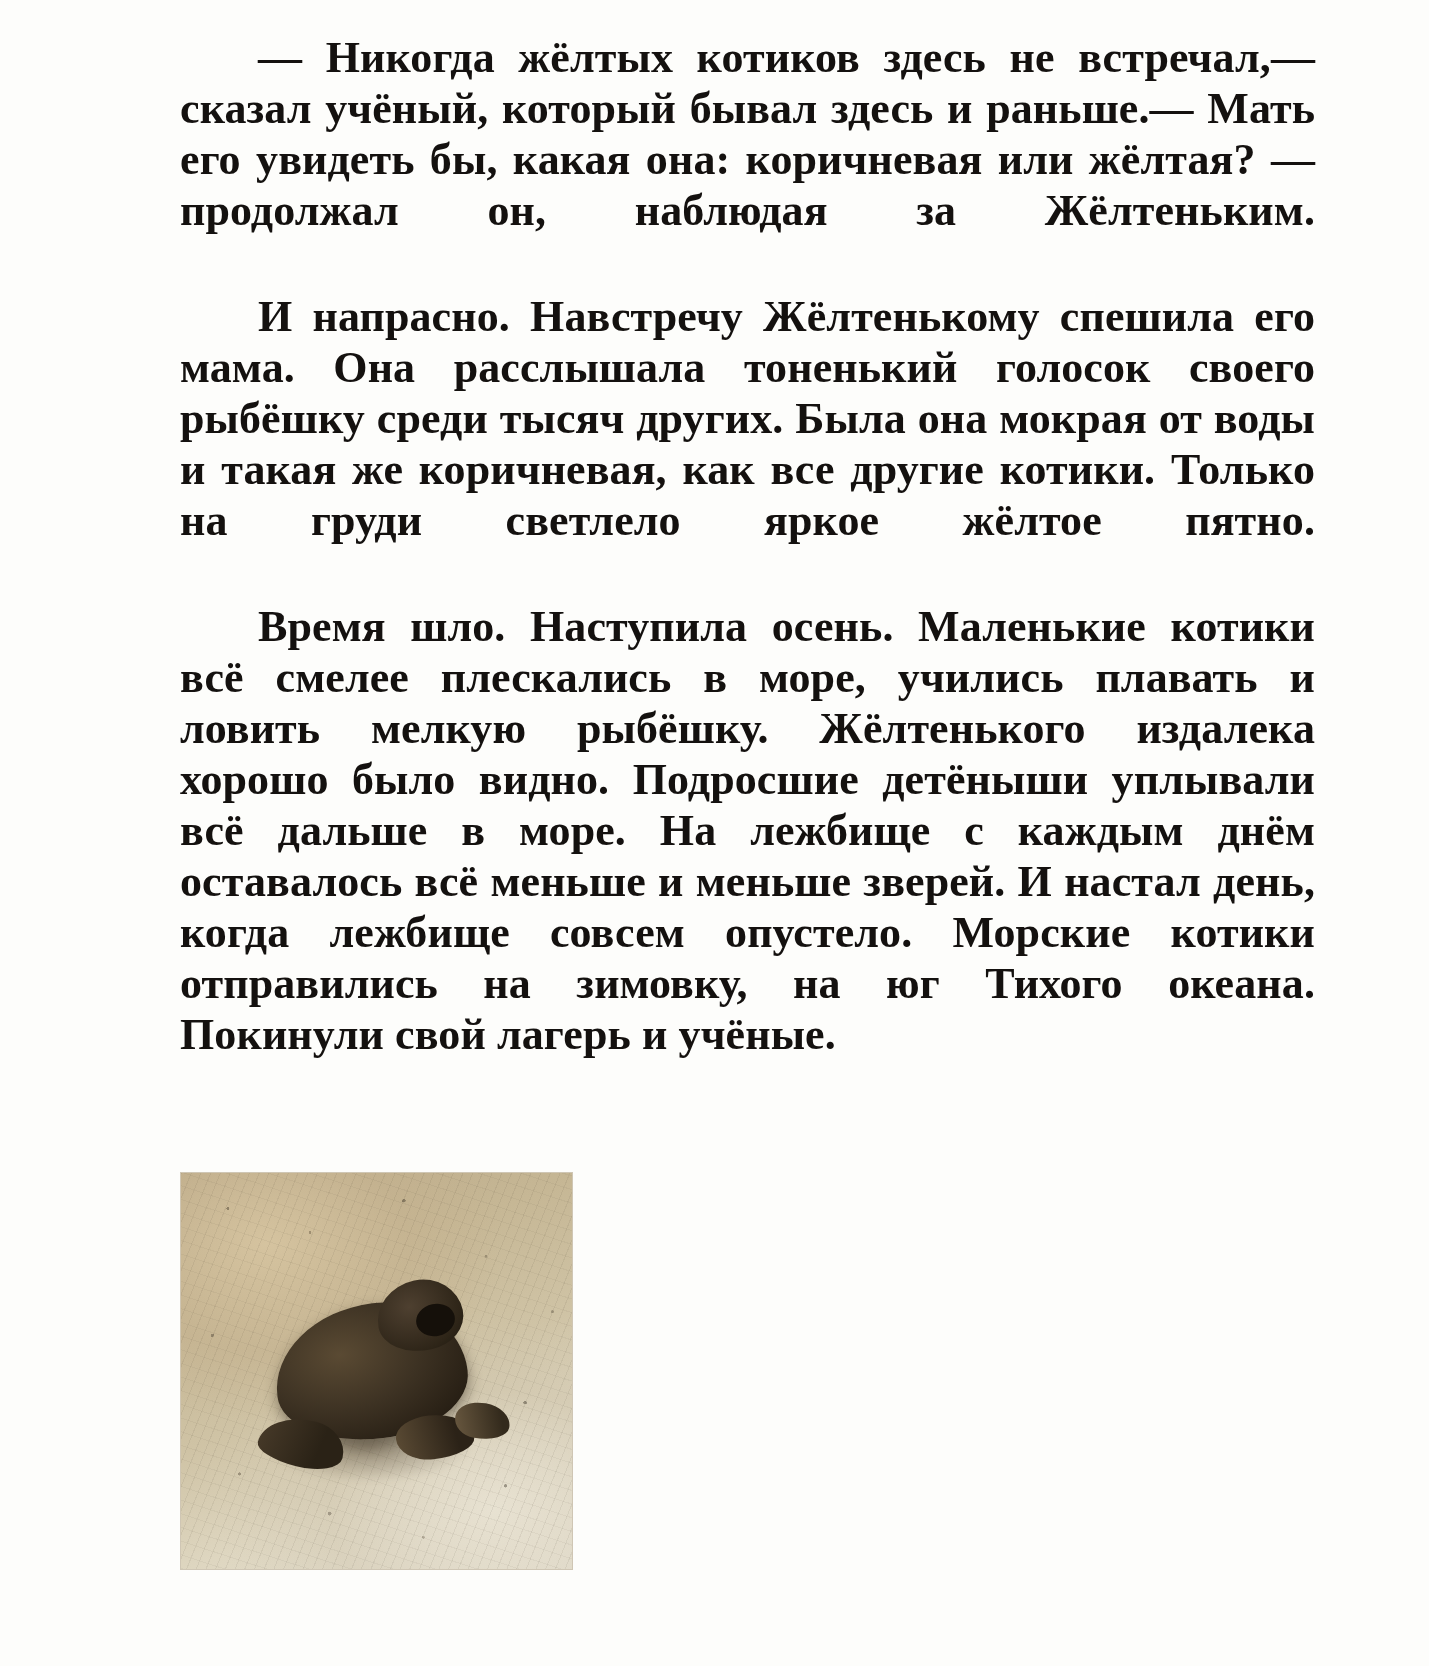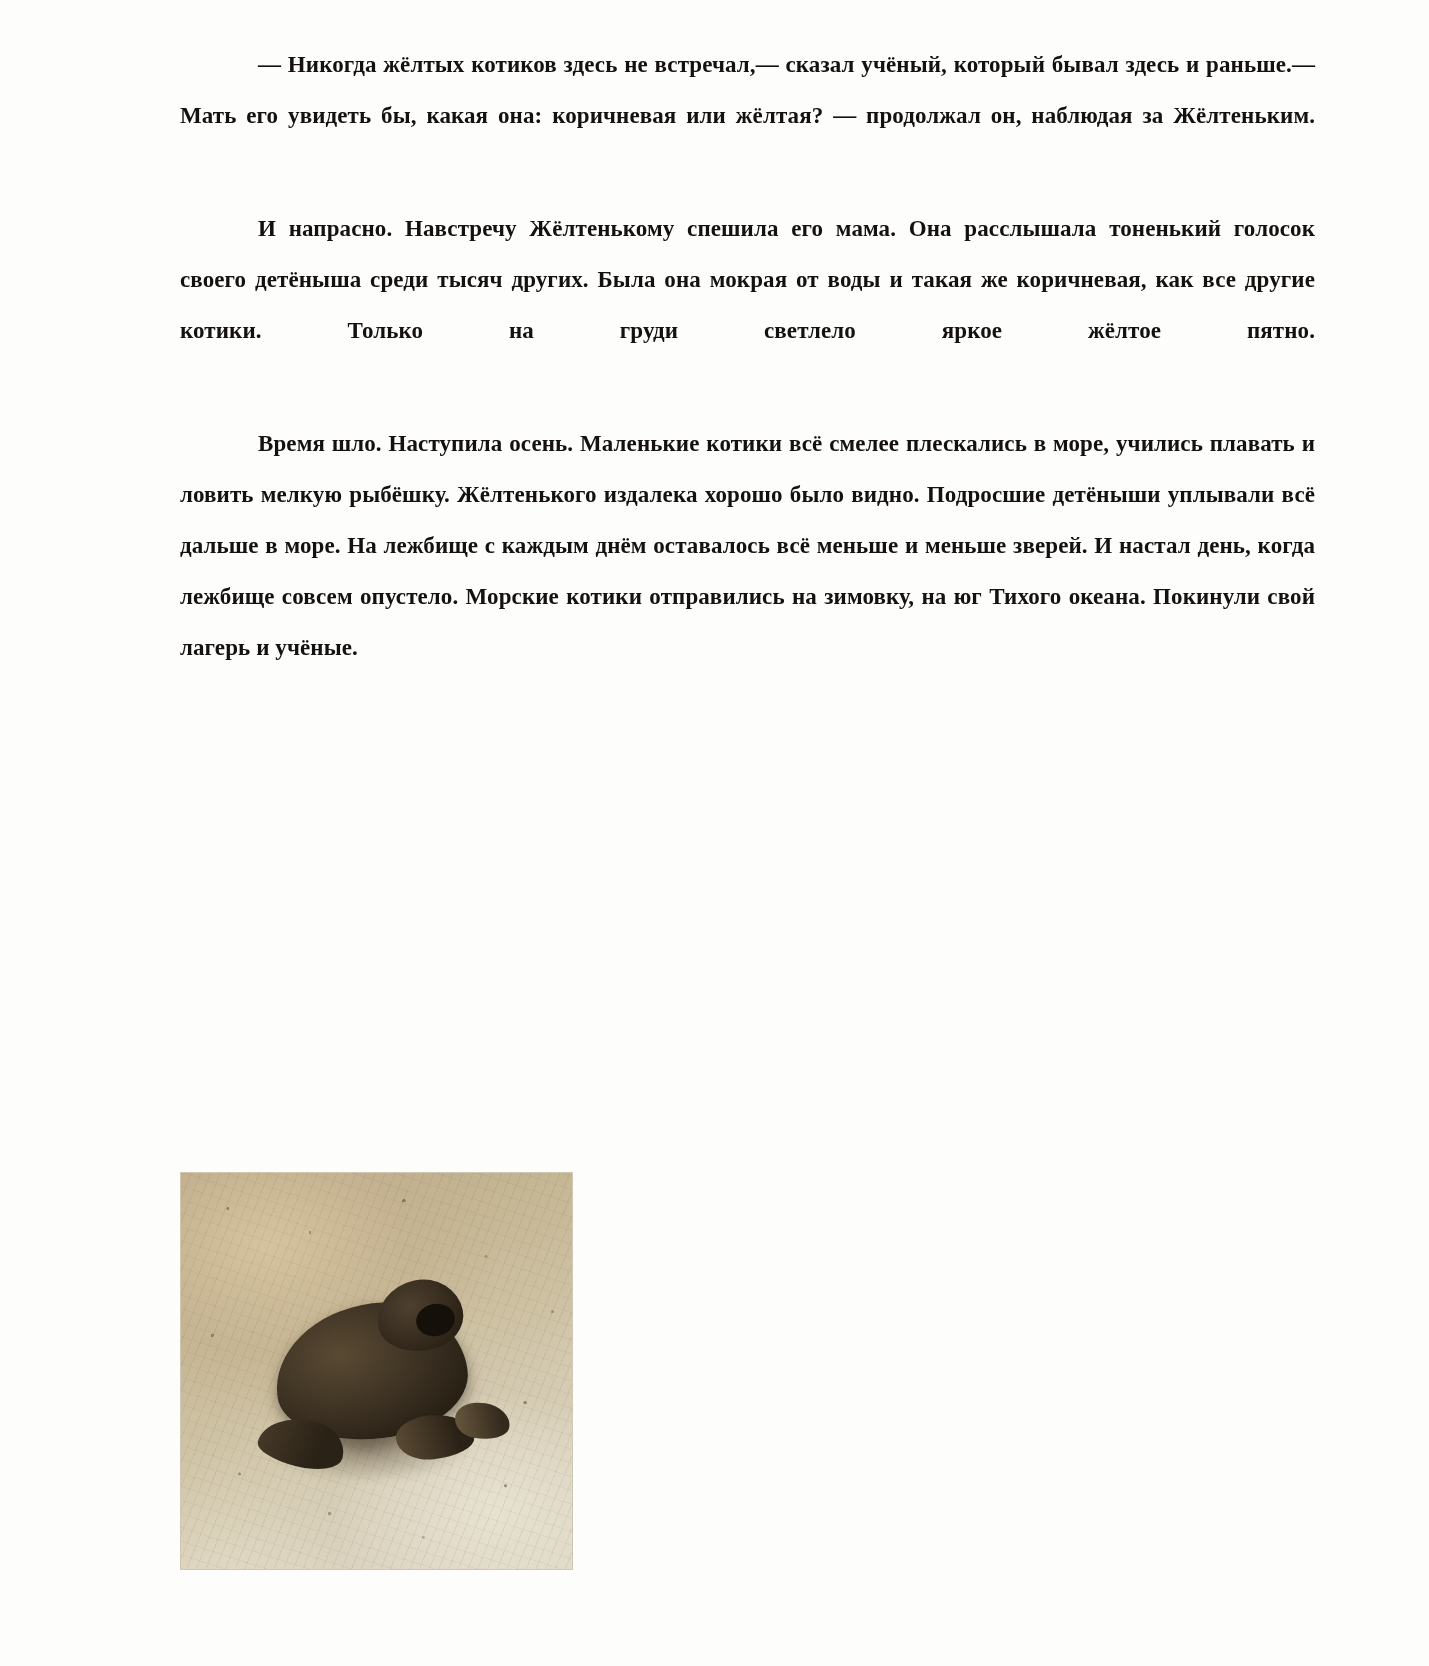--- a/index.html
+++ b/index.html
@@ -22,23 +22,23 @@
   }
 
   .text-column {
     position: absolute;
     left: 180px;
     top: 28px;
     width: 1135px;
   }
 
   .para {
-    margin: 11px 0 0px 0;
+    margin: 4px 0 0px 0;
     font-family: "Liberation Serif", serif;
-    font-size: 23px;
+    font-size: 44px;
     line-height: 51px;
     color: #14110f;
     text-align: justify;
     text-justify: inter-word;
     font-weight: 700;
     letter-spacing: 0.1px;
     text-indent: 78px;
     hyphens: manual;
   }
 
@@ -183,21 +183,21 @@
     filter: blur(3px);
   }
 </style>
 </head>
 <body>
 
 <div class="page">
 
   <div class="text-column">
     <p class="para dash">— Никогда жёлтых котиков здесь не встречал,— сказал учёный, который бывал здесь и раньше.— Мать его увидеть бы, какая она: коричневая или жёлтая? — продолжал он, наблюдая за Жёлтеньким.</p>
-    <p class="para">И напрасно. Навстречу Жёлтенькому спешила его мама. Она расслышала тоненький голосок своего детёныша среди тысяч других. Была она мокрая от воды и такая же коричневая, как все другие котики. Только на груди светлело яркое жёлтое пятно.</p>
+    <p class="para">И напрасно. Навстречу Жёлтенькому спешила его мама. Она расслышала тоненький голосок своего рыбёшку среди тысяч других. Была она мокрая от воды и такая же коричневая, как все другие котики. Только на груди светлело яркое жёлтое пятно.</p>
     <p class="para nostretch">Время шло. Наступила осень. Маленькие котики всё смелее плескались в море, учились плавать и ловить мелкую рыбёшку. Жёлтенького издалека хорошо было видно. Подросшие детёныши уплывали всё дальше в море. На лежбище с каждым днём оставалось всё меньше и меньше зверей. И настал день, когда лежбище совсем опустело. Морские котики отправились на зимовку, на юг Тихого океана. Покинули свой лагерь и учёные.</p>
   </div>
 
   <div class="figure">
     <div class="photo">
       <div class="speckle"></div>
       <div class="speckle2"></div>
       <div class="shadow-blob"></div>
       <div class="seal-body"></div>
       <div class="seal-head"></div>

